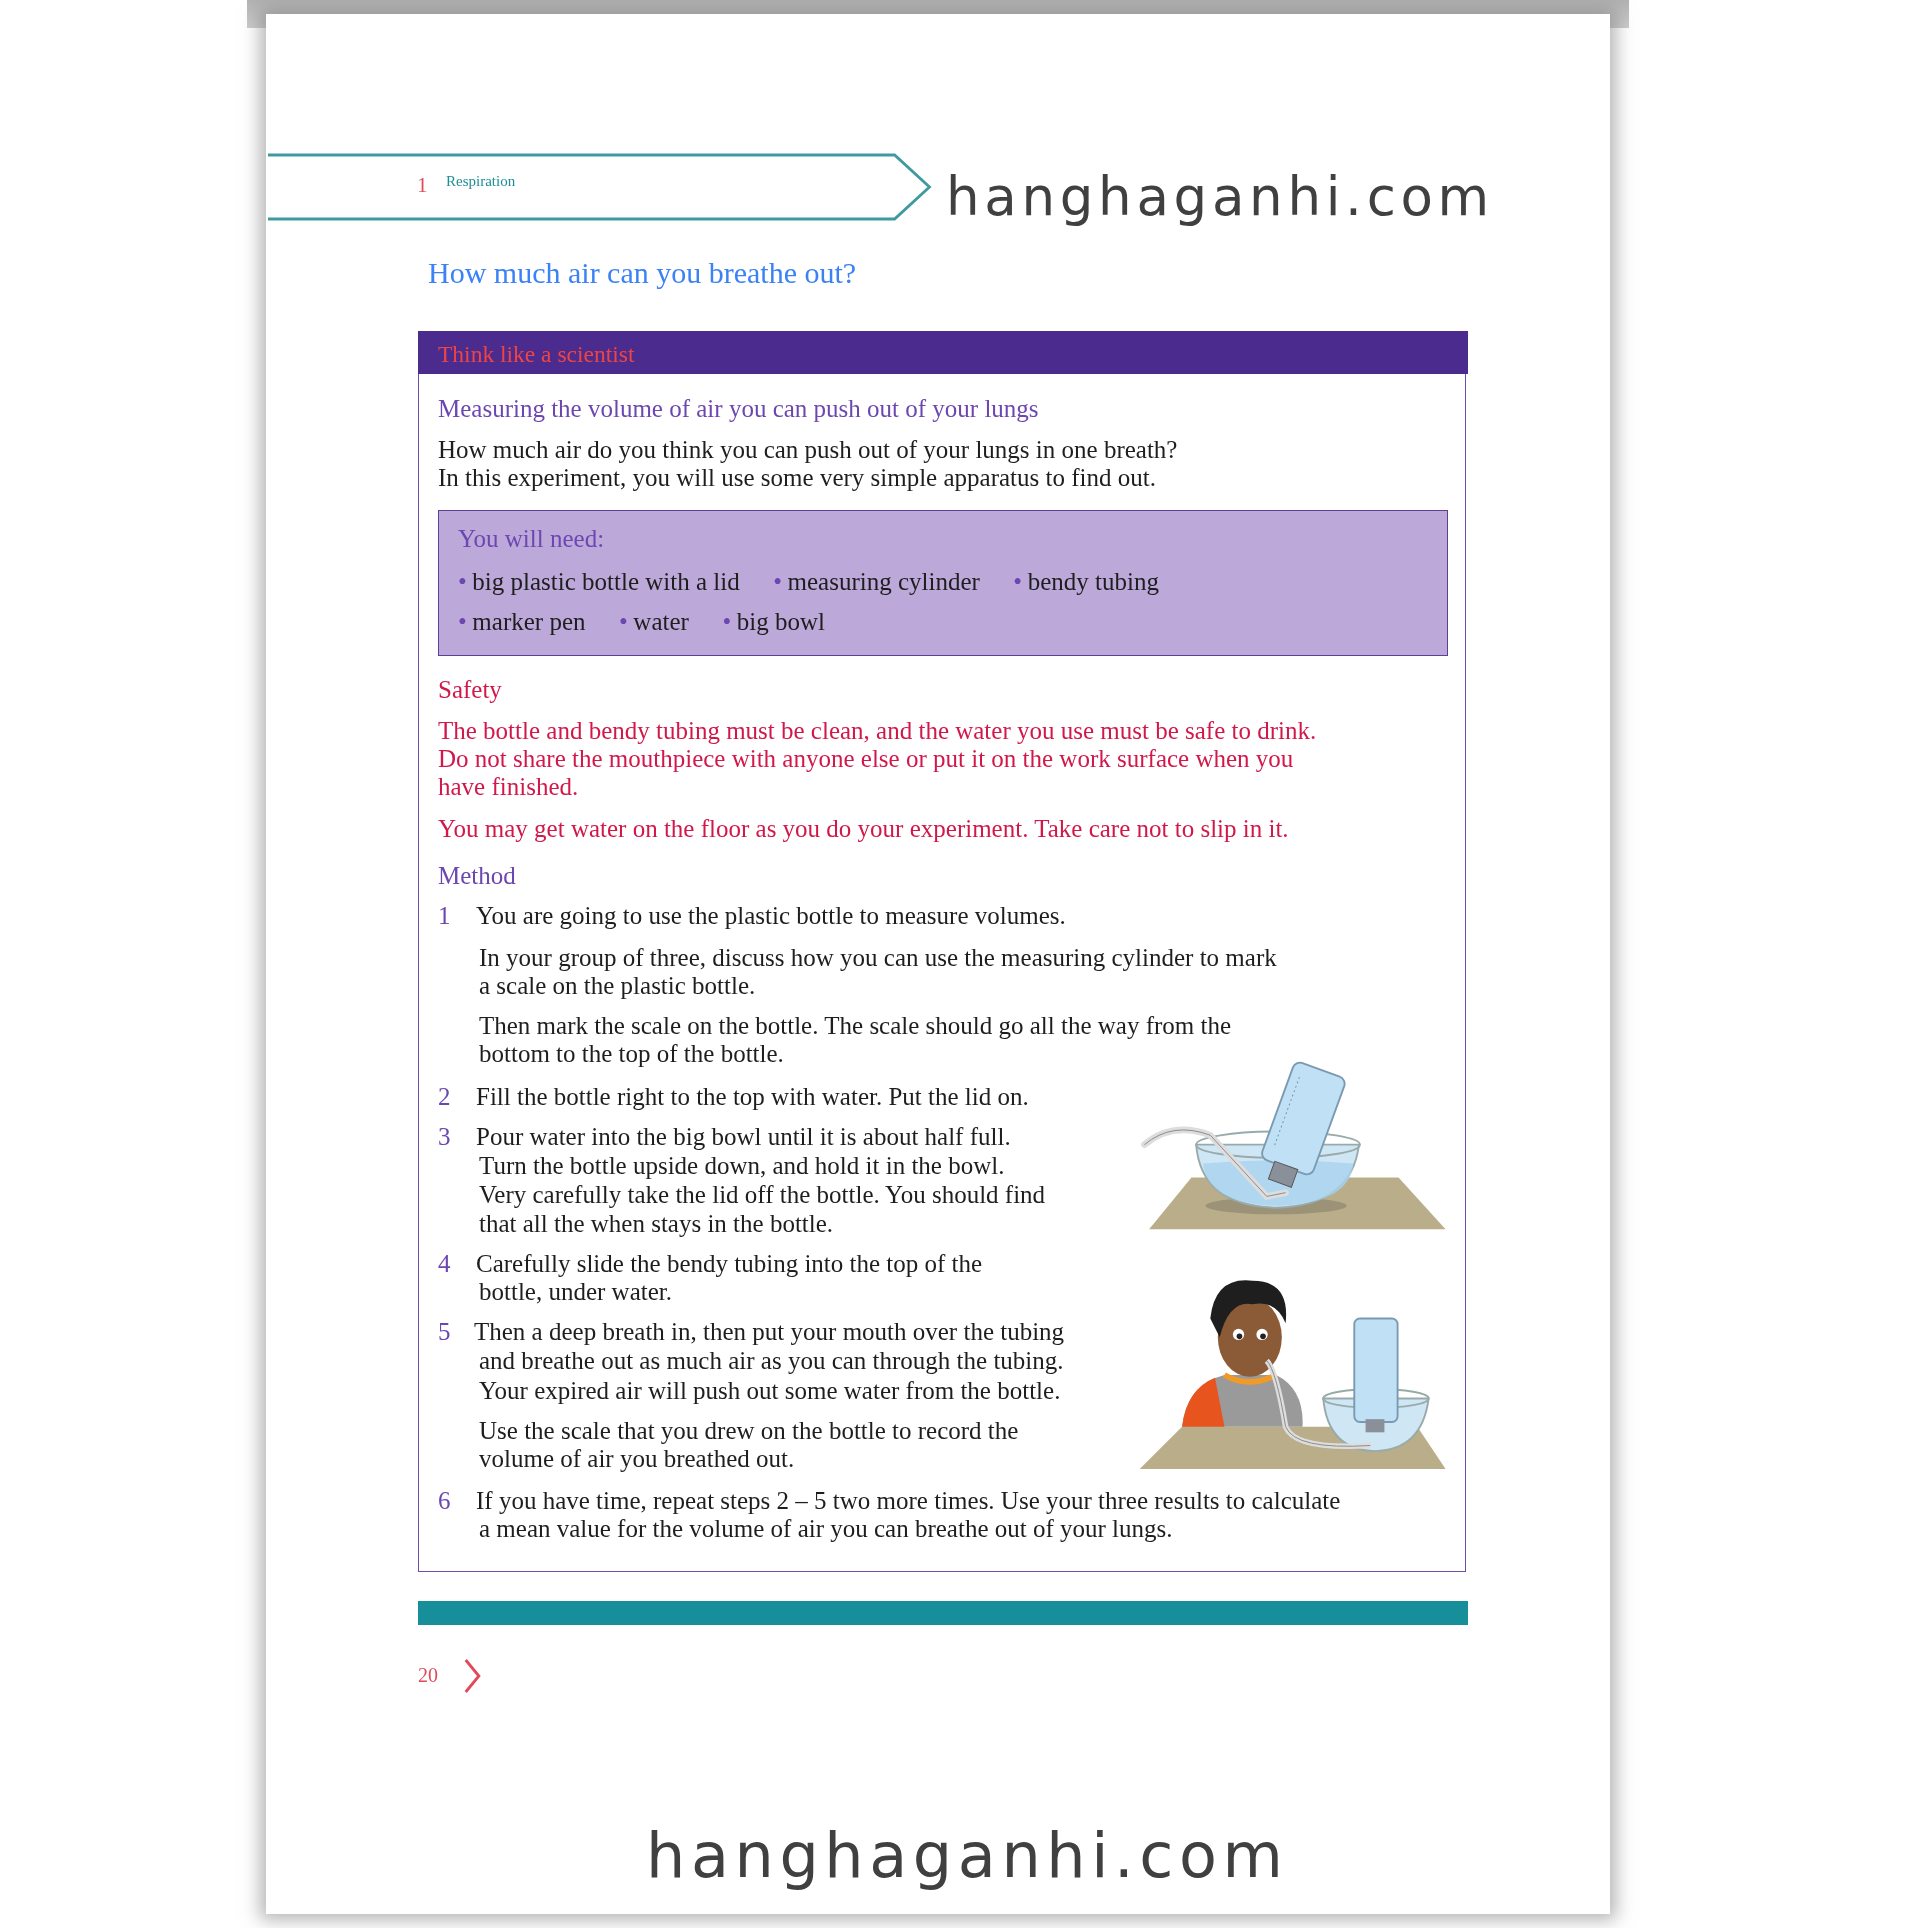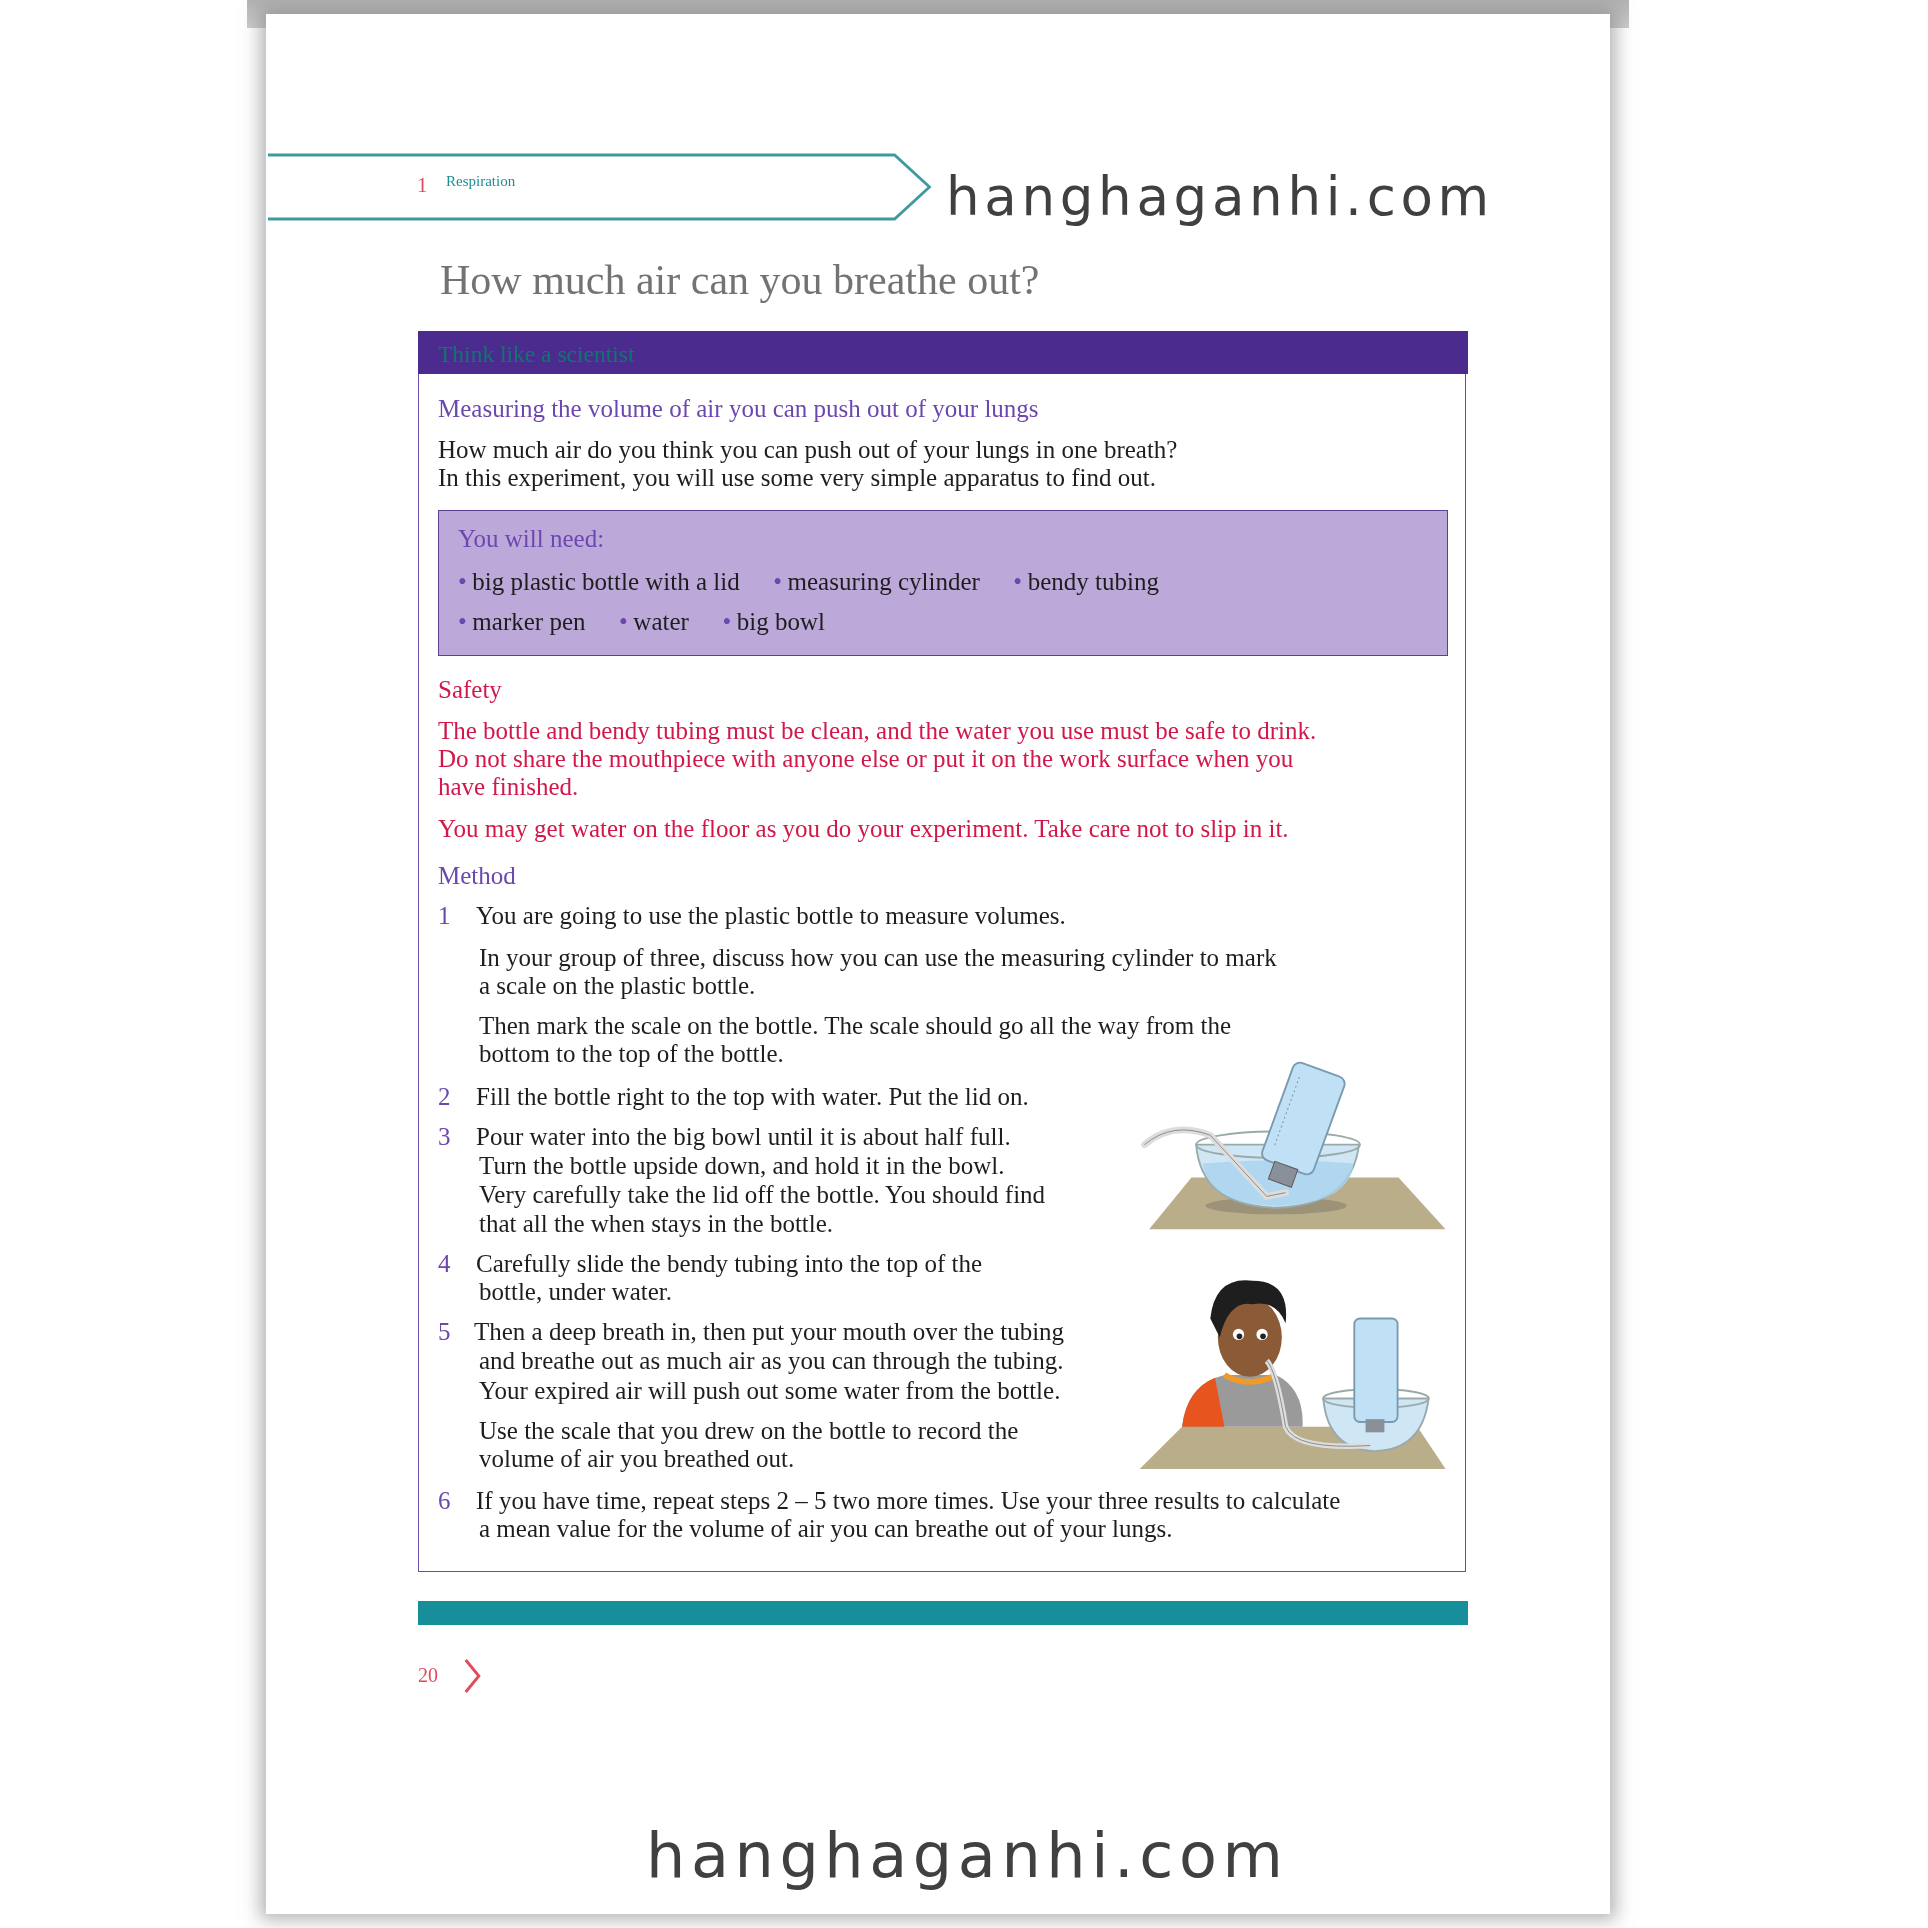--- a/index.html
+++ b/index.html
@@ -23,31 +23,31 @@
   .chapter-num { position: absolute; left: 417px; top: 173px; font-size: 21px; color: #e04a5a; }
   .chapter-title { position: absolute; left: 446px; top: 173px; font-size: 15px; color: #1b8f96; }
 
   .watermark {
     position: absolute; font-family: "DejaVu Sans", sans-serif; color: #404040;
     letter-spacing: 4.7px; font-weight: 400;
   }
   .wm-top { left: 946px; top: 166px; font-size: 53px; }
   .wm-bottom { left: 646px; top: 1819px; font-size: 62px; letter-spacing: 5.6px; }
 
-  .page-title { position: absolute; left: 440px; top: 256px; font-size: 42px; color: #737373; white-space: nowrap; }
+  .page-title { position: absolute; left: 428px; top: 256px; font-size: 30px; color: #3b82f6; white-space: nowrap; }
 
   .tls-box {
     position: absolute; left: 418px; top: 331px; width: 1048px; height: 1241px;
     border: 1.9px solid #6a4ea8; border-top: none; box-sizing: border-box;
   }
   .tls-header {
     position: absolute; left: 418px; top: 331px; width: 1050px; height: 43px;
     background: #4b2b8e;
   }
-  .tls-header-text { position: absolute; left: 438px; top: 341px; font-size: 23.5px; color: #0f766e; white-space: nowrap; }
+  .tls-header-text { position: absolute; left: 438px; top: 341px; font-size: 23.5px; color: #ef4444; white-space: nowrap; }
 
   .subhead-purple { color: #6c47b0; }
   .text { color: #1e1e1e; }
   .red { color: #d2184a; }
   .line { position: absolute; font-size: 25px; white-space: nowrap; line-height: 28px; }
 
   .needs-box {
     position: absolute; left: 438px; top: 510px; width: 1010px; height: 146px;
     background: #bda8da; border: 1.9px solid #5c4192; box-sizing: border-box;
   }

